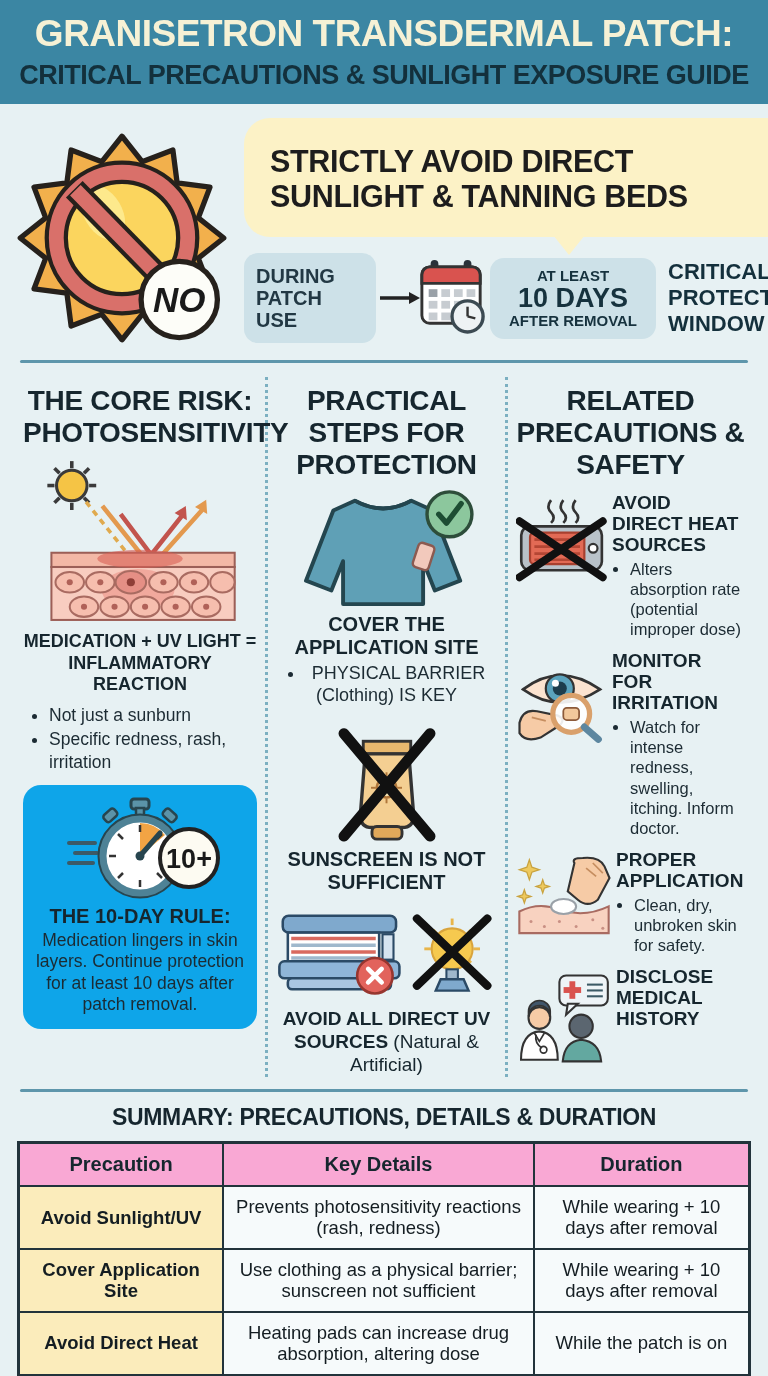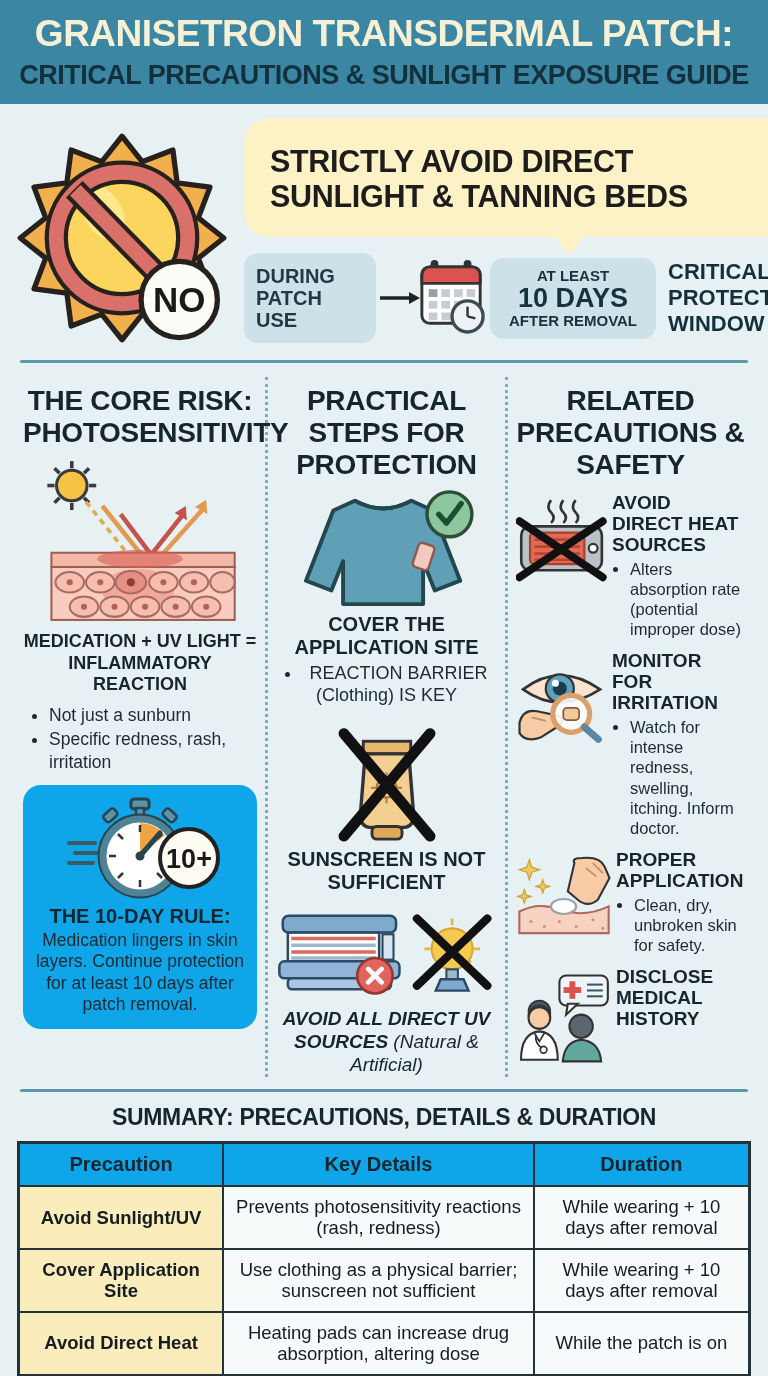--- a/index.html
+++ b/index.html
@@ -11,21 +11,21 @@
   }
   svg text { font-family:"Liberation Sans", sans-serif; font-weight:bold; }
 
   
   .header { background:#3b86a3; text-align:center; padding:15px 8px 13px; }
   .header h1 { font-size:37px; font-weight:800; color:#f6f1d5; letter-spacing:-0.5px; line-height:1.02; }
   .header h2 { font-size:27px; font-weight:800; color:#13303c; letter-spacing:-0.5px; margin-top:7px; }
 
   
   .hero { display:flex; padding:14px 12px 0 16px; }
-  .hero-icon-wrap { width:228px; flex:0 0 auto; padding-top:14px; }
+  .hero-icon-wrap { width:228px; flex:0 0 auto; padding-top:14px;font-style:italic; }
   .hero-right { flex:1; }
   .bubble {
     position:relative; background:#fcf2c6; border-radius:26px;
     padding:26px 26px 24px; margin-right:10px;
   }
   .bubble-text { font-size:30.5px; font-weight:800; color:#1d1d1d; line-height:1.14; letter-spacing:-0.3px; }
   .bubble-tail {
     position:absolute; bottom:-18px; left:54%;
     width:0; height:0; border-left:16px solid transparent; border-right:16px solid transparent;
     border-top:20px solid #fcf2c6;
@@ -50,35 +50,35 @@
   .fig { display:flex; justify-content:center; }
   .statement { font-size:18px; font-weight:800; text-align:center; line-height:1.2; margin-top:8px; color:#16262e; }
   .core-bullets { margin:8px 0 0 26px; font-size:17.5px; line-height:1.28; color:#1c2b33; }
   .core-bullets li { margin-bottom:2px; }
   .rule-card { background:#0ea5e9; border-radius:18px; margin-top:12px; padding:10px 10px 14px; text-align:center; }
   .rule-title { font-size:20px; font-weight:800; color:#16262e; margin-top:2px; }
   .rule-body { font-size:17.5px; line-height:1.22; color:#1c2b33; margin-top:2px; }
 
   .step-title { font-size:20px; font-weight:800; text-align:center; line-height:1.15; color:#16262e; margin-top:4px; }
   .step-bullets { list-style-position:inside; text-align:center; font-size:18px; line-height:1.2; margin-top:4px; color:#1c2b33; }
-  .uv-caption { text-align:center; font-size:19px; line-height:1.2; margin-top:4px; color:#16262e;font-style:italic; }
+  .uv-caption { text-align:center; font-size:19px; line-height:1.2; margin-top:4px; color:#16262e; }
   .uv-caption .b { font-weight:800; }
   .mid-fig { margin-top:12px; }
 
   .rel-item { display:flex; align-items:flex-start; margin-top:12px; }
   .rel-icon { flex:0 0 88px; display:flex; justify-content:center; padding-top:4px; }
   .rel-text { flex:1; padding-left:4px; }
   .rel-title { font-size:19px; font-weight:800; line-height:1.1; color:#16262e; }
   .rel-bullets { margin:3px 0 0 18px; font-size:16.5px; line-height:1.22; color:#1c2b33; }
 
   
   .summary-title { text-align:center; font-size:23px; font-weight:800; color:#16262e; margin:6px 0 10px; letter-spacing:-0.3px; }
   table.summary { width:734px; margin:0 auto; border-collapse:collapse; border:3px solid #22333b; background:#f6fafb; }
   table.summary th {
-    background:#0ea5e9; border:2.5px solid #22333b; font-size:20px; font-weight:800;
+    background:#f9a8d4; border:2.5px solid #22333b; font-size:20px; font-weight:800;
     padding:9px 6px; color:#16262e;
   }
   table.summary td { border:2.5px solid #22333b; font-size:18.5px; text-align:center; padding:9px 10px; line-height:1.16; color:#141d22; }
   td.prec { background:#fbecbb; font-weight:800; width:28%; }
   td.det  { width:42.5%; }
   td.dur  { width:29.5%; }
 </style>
 </head>
 <body>
 
@@ -248,21 +248,21 @@
           <path d="M58,14 L36,24 L8,96 L34,106 L46,76 L46,120 L128,120 L128,76 L140,106 L166,96 L138,24 L116,14
                    Q87,30 58,14 Z" fill="#5fa0b6" stroke="#24464f" stroke-width="4" stroke-linejoin="round"></path>
           <path d="M58,14 Q87,30 116,14" fill="none" stroke="#24464f" stroke-width="4"></path>
           <rect x="120" y="58" width="17" height="26" rx="4" fill="#f2c9bc" stroke="#8c5a50" stroke-width="2.5" transform="rotate(18 128 71)"></rect>
           <circle cx="155" cy="28" r="23" fill="#8cc79d" stroke="#2d4d3a" stroke-width="3.5"></circle>
           <path d="M144,28 L152,37 L167,17" fill="none" stroke="#1d4d33" stroke-width="5.5" stroke-linecap="round" stroke-linejoin="round"></path>
         </svg>
       </div>
       <div class="step-title">COVER THE APPLICATION SITE</div>
       <ul class="step-bullets">
-        <li>REACTION BARRIER (Clothing) IS KEY</li>
+        <li>PHYSICAL BARRIER (Clothing) IS KEY</li>
       </ul>
       <div class="fig mid-fig">
         <svg width="104" height="126" viewBox="0 0 105 130">
           <rect x="28" y="24" width="49" height="13" fill="#e8b86e" stroke="#333" stroke-width="3"></rect>
           <path d="M30,37 L75,37 L80,100 Q80,113 68,113 L37,113 Q25,113 25,100 Z" fill="#f4cf92" stroke="#333" stroke-width="3.5"></path>
           <circle cx="52" cy="72" r="10" fill="#f7e3b2" stroke="#b0763a" stroke-width="2.5"></circle>
           <g stroke="#b0763a" stroke-width="2">
             <line x1="52" y1="56" x2="52" y2="61"></line>
               <line x1="52" y1="83" x2="52" y2="88"></line>
             <line x1="36" y1="72" x2="41" y2="72"></line>

